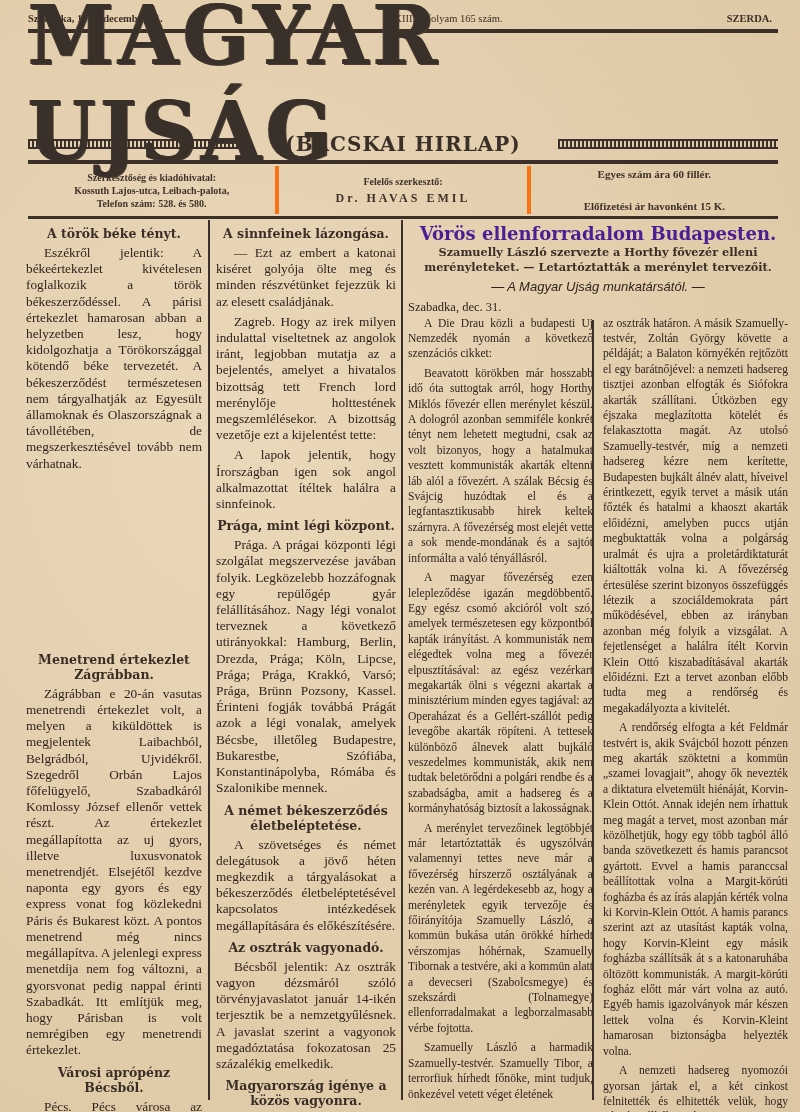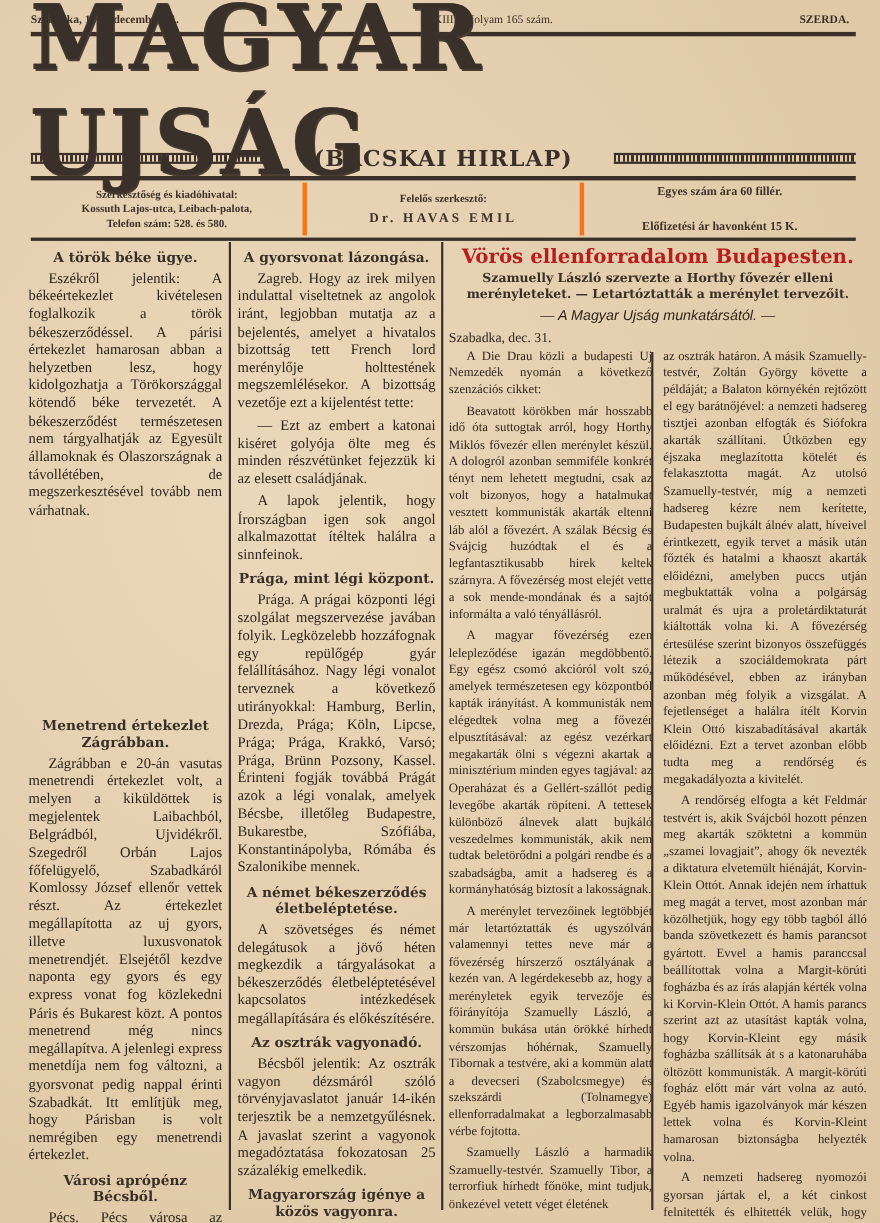--- a/index.html
+++ b/index.html
@@ -42,21 +42,21 @@
   .info .cell { flex:1; display:flex; flex-direction:column; align-items:center; justify-content:center; line-height:13px; text-align:center; }
   .info .cell + .cell { border-left:4px solid #f97316; }
   .info .editor-name { font-size:12px; letter-spacing:3px; margin-top:4px; }
   .info .price { font-size:11px; line-height:16px;gap:16px; }
   .cols { position:absolute; top:220px; left:0; width:800px; height:892px; }
   .col { position:absolute; top:0; font-family:"Liberation Serif", serif; font-size:13.3px; line-height:16.2px; color:#2e241c; text-align:justify; }
   .col p { margin:0 0 4px 0; text-indent:18px; hyphens:auto; }
   .col h3 { margin:6px 0 4px 0; font-family:"DejaVu Serif", serif; font-size:12.5px; font-weight:900; text-align:center; line-height:15px; color:#3a2f27; }
   .vsep { position:absolute; top:220px; width:1.5px; background:#3b3029; }
   .lead-head { text-align:center; }
-  .lead-title { font-family:"DejaVu Serif", serif; font-weight:900; font-size:18px; margin:6px 0 3px; color:#b91c1c; }
+  .lead-title { font-family:"DejaVu Serif", serif; font-weight:900; font-size:18px; margin:6px 0 3px; color:#4c1d95; }
   .lead-sub { font-family:"DejaVu Serif", serif; font-weight:700; font-size:11.3px; line-height:15px; color:#3a2f27; }
   .lead-credit { font-family:Liberation Sans, sans-serif; font-style:italic; font-size:13px; margin:4px 0; }
   .dateline { text-align:left; font-size:12.5px; margin-right:12px; }
   .twocol { display:flex; gap:10px; }
   .twocol .sub { width:190px; font-size:11.6px; line-height:15.4px; }
   .twocol .sub p { text-indent:16px; margin:0 0 4px; }
 </style>
 </head>
 <body>
 
@@ -92,33 +92,33 @@
   </div>
 </div>
 <div class="rule-thick" style="top:216px; height:3px;"></div>
 
 <div class="vsep" style="left:208px; height:880px;"></div>
 <div class="vsep" style="left:401px; height:880px;"></div>
 <div class="vsep" style="left:592px; top:320px; height:780px;"></div>
 
 <div class="cols">
   <div class="col" style="left:26px; width:176px;">
-    <h3>A török béke ügye.</h3>
+    <h3>A török béke tényt.</h3>
     <p>Eszékről jelentik: A békeértekezlet kivételesen foglalkozik a török békeszerződéssel. A párisi értekezlet hamarosan abban a helyzetben lesz, hogy kidolgozhatja a Törökországgal kötendő béke tervezetét. A békeszerződést természetesen nem tárgyalhatják az Egyesült államoknak és Olaszországnak a távollétében, de megszerkesztésével tovább nem várhatnak.</p>
     <div style="height:170px;"></div>
     <h3>Menetrend értekezlet Zágrábban.</h3>
     <p>Zágrábban e 20-án vasutas menetrendi értekezlet volt, a melyen a kiküldöttek is megjelentek Laibachból, Belgrádból, Ujvidékről. Szegedről Orbán Lajos főfelügyelő, Szabadkáról Komlossy József ellenőr vettek részt. Az értekezlet megállapította az uj gyors, illetve luxusvonatok menetrendjét. Elsejétől kezdve naponta egy gyors és egy express vonat fog közlekedni Páris és Bukarest közt. A pontos menetrend még nincs megállapítva. A jelenlegi express menetdíja nem fog változni, a gyorsvonat pedig nappal érinti Szabadkát. Itt említjük meg, hogy Párisban is volt nemrégiben egy menetrendi értekezlet.</p>
     <h3>Városi aprópénz Bécsből.</h3>
     <p>Pécs. Pécs városa az aprópénz hiány eliminilására más városok mintájára 10, 20 s 50 filléres bankjegyeket hozott forgalomba, amit Pécsett mindenki köteles fizetési eszközként elfogadni, mert azért a város szavatol vagyonával.</p>
   </div>
 
   <div class="col" style="left:216px; width:180px;">
-    <h3>A gyorsvonat lázongása.</h3>
+    <h3>A sinnfeinek lázongása.</h3>
+    <p>— Ezt az embert a katonai kiséret golyója ölte meg és minden részvétünket fejezzük ki az elesett családjának.</p>
     <p>Zagreb. Hogy az irek milyen indulattal viseltetnek az angolok iránt, legjobban mutatja az a bejelentés, amelyet a hivatalos bizottság tett French lord merénylője holttestének megszemlélésekor. A bizottság vezetője ezt a kijelentést tette:</p>
-    <p>— Ezt az embert a katonai kiséret golyója ölte meg és minden részvétünket fejezzük ki az elesett családjának.</p>
     <p>A lapok jelentik, hogy Írországban igen sok angol alkalmazottat ítéltek halálra a sinnfeinok.</p>
     <h3>Prága, mint légi központ.</h3>
     <p>Prága. A prágai központi légi szolgálat megszervezése javában folyik. Legközelebb hozzáfognak egy repülőgép gyár felállításához. Nagy légi vonalot terveznek a következő utirányokkal: Hamburg, Berlin, Drezda, Prága; Köln, Lipcse, Prága; Prága, Krakkó, Varsó; Prága, Brünn Pozsony, Kassel. Érinteni fogják továbbá Prágát azok a légi vonalak, amelyek Bécsbe, illetőleg Budapestre, Bukarestbe, Szófiába, Konstantinápolyba, Rómába és Szalonikibe mennek.</p>
     <h3>A német békeszerződés életbeléptetése.</h3>
     <p>A szövetséges és német delegátusok a jövő héten megkezdik a tárgyalásokat a békeszerződés életbeléptetésével kapcsolatos intézkedések megállapítására és előkészítésére.</p>
     <h3>Az osztrák vagyonadó.</h3>
     <p>Bécsből jelentik: Az osztrák vagyon dézsmáról szóló törvényjavaslatot január 14-ikén terjesztik be a nemzetgyűlésnek. A javaslat szerint a vagyonok megadóztatása fokozatosan 25 százalékig emelkedik.</p>
     <h3>Magyarország igénye a közös vagyonra.</h3>
 
   </div>

